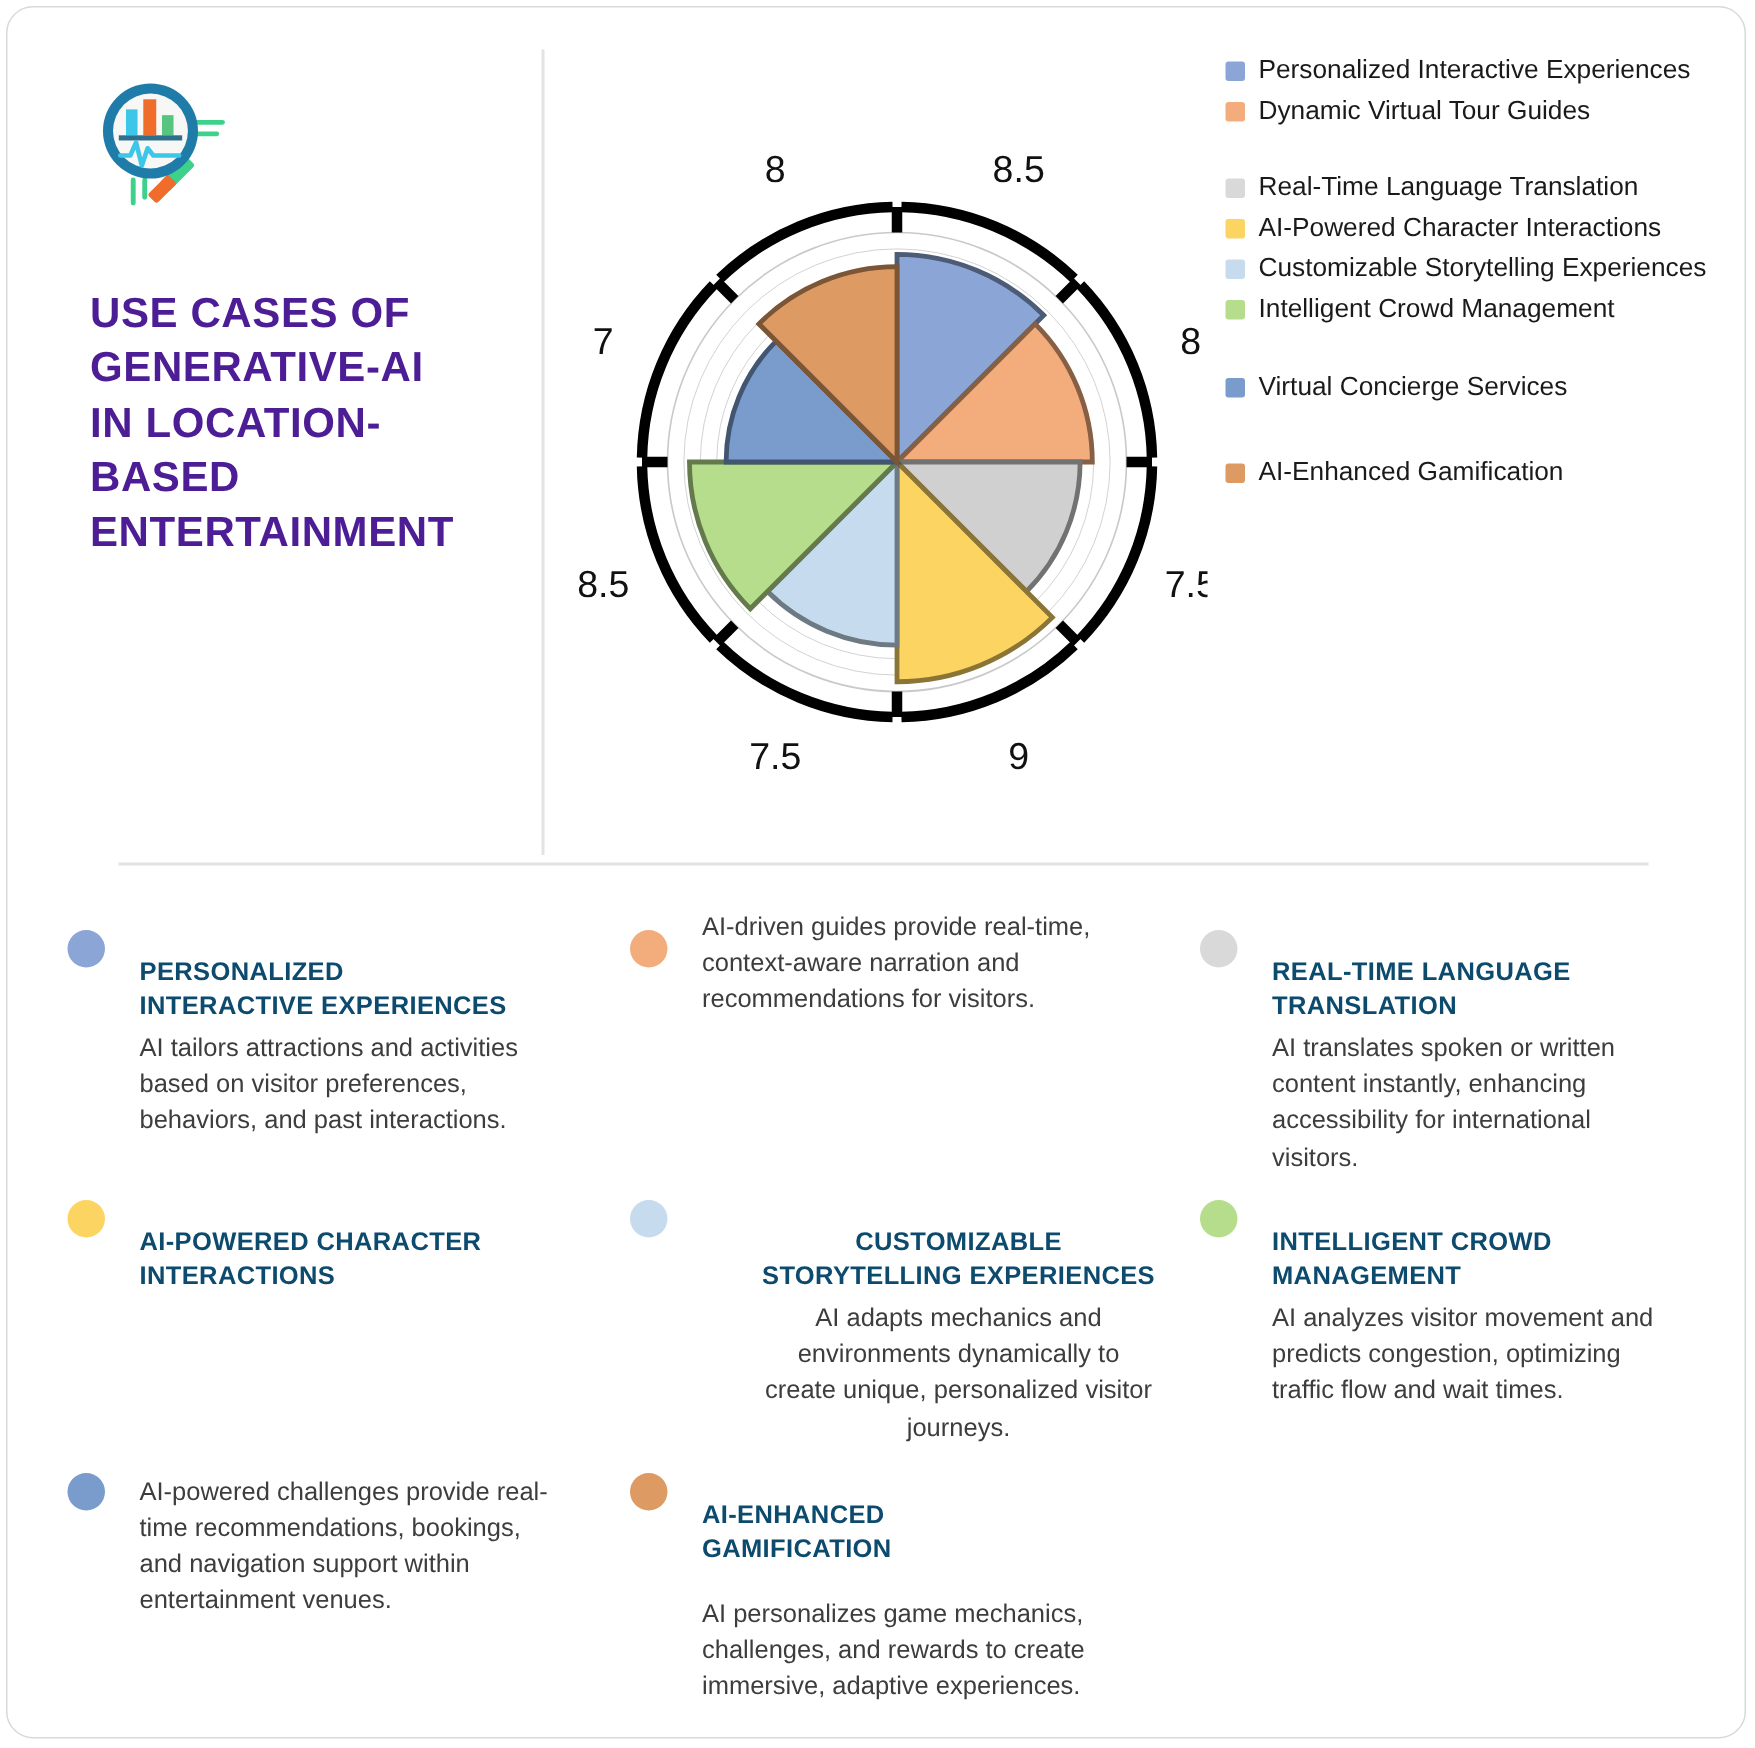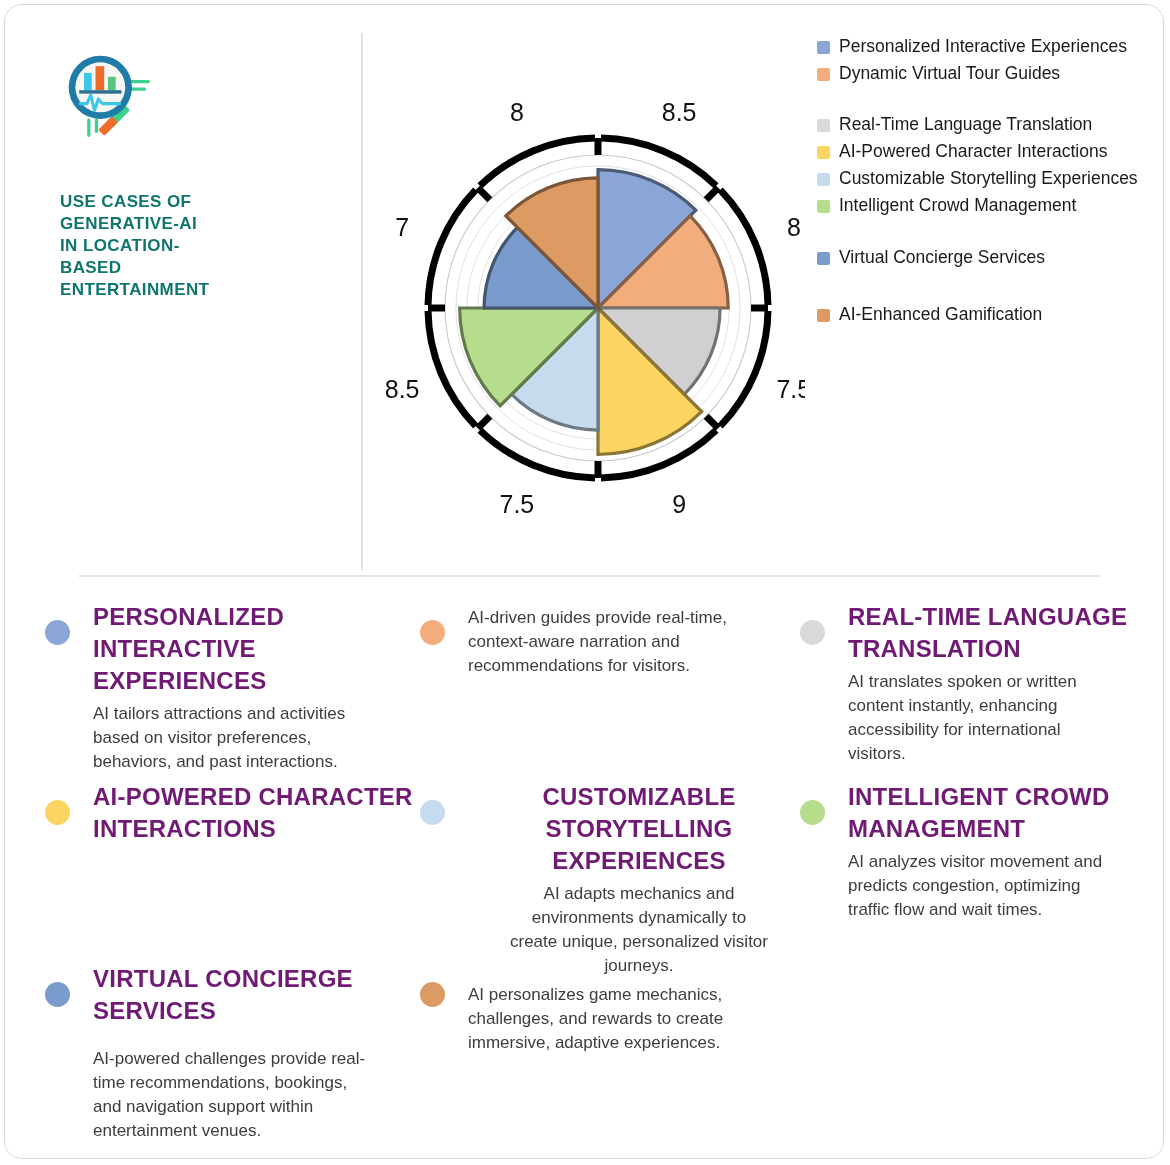--- a/index.html
+++ b/index.html
@@ -19,25 +19,25 @@
     overflow:hidden;
   }
 
   
   .top{position:absolute;left:0;top:0;width:1160px;height:570px;}
 
   .brandcol{position:absolute;left:55px;top:42px;width:280px;}
   .logo{width:96px;height:96px;display:block;}
   .title{
     margin-top:48px;
-    font-size:17px;
+    font-size:28px;
     font-weight:bold;
     line-height:1.30;
     letter-spacing:0.4px;
-    color:#0f766e;
+    color:#4c1d95;
     text-transform:uppercase;
     white-space:pre-line;
   }
 
   .vdiv{position:absolute;left:356px;top:28px;width:2px;height:537px;background:#e3e3e3;}
 
   .chartwrap{position:absolute;left:370px;top:18px;width:430px;height:520px;}
   .chartwrap svg{display:block;}
 
   
@@ -53,23 +53,24 @@
 
   
   .cards{position:absolute;left:0;top:596px;width:1160px;}
   .card{position:absolute;}
   .dot{
     position:absolute;left:0;top:19px;
     width:25px;height:25px;border-radius:50%;
   }
   .ctitle{
     margin-left:48px;
-    font-size:24px;font-weight:bold;line-height:1.33;
-    color:#701a75;letter-spacing:0.25px;text-transform:uppercase;
+    font-size:17px;font-weight:bold;line-height:1.33;
+    color:#0c4a6e;letter-spacing:0.25px;text-transform:uppercase;
     white-space:pre-line;
+    margin-top:36px;
   }
   .cbody{
     margin-left:48px;margin-top:5px;
     font-size:17px;line-height:1.42;color:#3d3d3d;
     white-space:pre-line;
   }
   .card.r3 .cbody{margin-top:20px;}
 </style>
 </head>
 <body>
@@ -246,29 +247,29 @@
       <span class="dot" style="background:#b5dd8c"></span>
       <div class="ctitle">INTELLIGENT CROWD
 MANAGEMENT</div>
       <div class="cbody">AI analyzes visitor movement and
 predicts congestion, optimizing
 traffic flow and wait times.</div>
     </div>
 
     <div class="card r3" style="left:40px;top:362px;width:380px;">
       <span class="dot" style="background:#7a9ccd"></span>
-      <div class="ctitle">VIRTUAL CONCIERGE
-SERVICES</div>
       <div class="cbody">AI-powered challenges provide real-
 time recommendations, bookings,
 and navigation support within
 entertainment venues.</div>
     </div>
 
     <div class="card r3" style="left:415px;top:362px;width:380px;">
       <span class="dot" style="background:#dd9a63"></span>
+      <div class="ctitle">AI-ENHANCED
+GAMIFICATION</div>
       <div class="cbody">AI personalizes game mechanics,
 challenges, and rewards to create
 immersive, adaptive experiences.</div>
     </div>
 
   </div>
 </div>
 
 </body></html>

